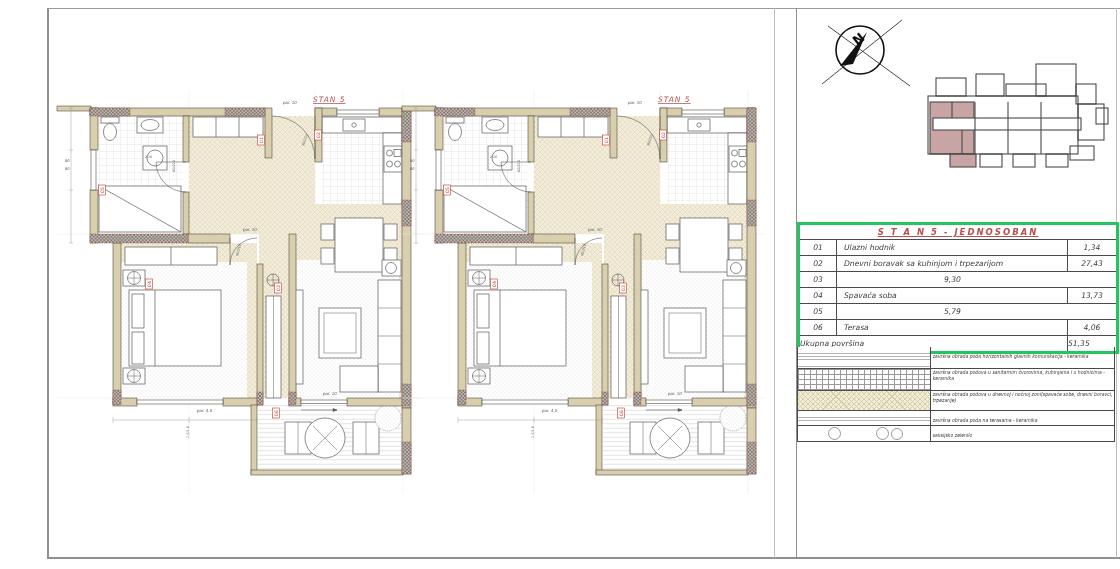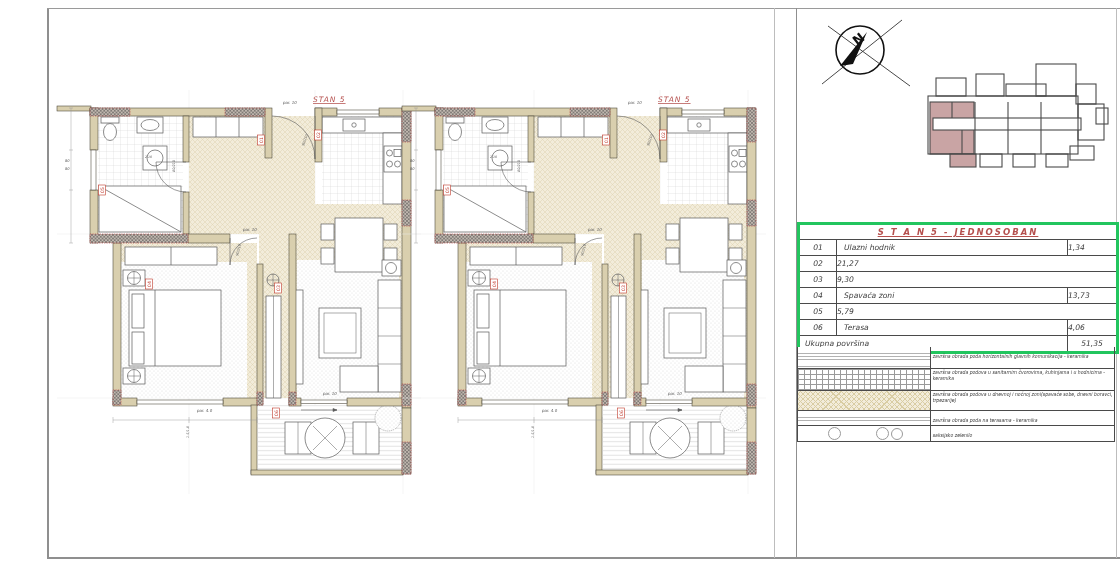--- a/index.html
+++ b/index.html
@@ -22,24 +22,24 @@
 
   #areas-table{position:absolute;left:1px;top:214px;width:316px;border:3px solid #22c55e;
     font-style:italic;color:#3c3c3c;}
   .t-header{height:14px;line-height:14px;text-align:center;border-bottom:1px solid #4a4a4a;
     color:#b5504e;font-size:8.5px;font-weight:bold;letter-spacing:2px;}
   .t-header span{text-decoration:underline;}
   .t-row{display:grid;grid-template-columns:37px 1fr 48px;height:15px;line-height:15px;
     border-bottom:1px solid #4a4a4a;font-size:7.6px;}
   .t-row .c-no{text-align:center;border-right:1px solid #4a4a4a;}
   .t-row .c-name{padding-left:7px;border-right:1px solid #4a4a4a;white-space:nowrap;font-style:italic;}
-  .t-row .c-val{}
+  .t-row .c-val{text-align:center;}
   .t-total{display:grid;grid-template-columns:1fr 48px;height:15px;line-height:15px;font-size:7.6px;}
-  .t-total .c-name{padding-left:5px;border-right:1px solid #4a4a4a;}
-  .t-total .c-val{text-align:center;}
+  .t-total .c-name{border-right:1px solid #4a4a4a;}
+  .t-total .c-val{}
 
   #legend{position:absolute;left:1px;top:339px;width:316px;border:1px solid #4a4a4a;border-top:none;
     color:#3c3c3c;}
   .lg-row{display:grid;grid-template-columns:133px 1fr;border-bottom:1px solid #4a4a4a;}
   .lg-row:last-child{border-bottom:none;}
   .lg-swatch{border-right:1px solid #4a4a4a;position:relative;}
   .sw-hlines{background:repeating-linear-gradient(180deg,#fff 0,#fff 2.6px,#b2b2b2 2.6px,#b2b2b2 3.3px);}
   .sw-grid{background-color:#fff;background-image:
      repeating-linear-gradient(90deg,#9a9a9a 0,#9a9a9a .7px,transparent .7px,transparent 6px),
      repeating-linear-gradient(180deg,#9a9a9a 0,#9a9a9a .7px,transparent .7px,transparent 5px);}
@@ -491,29 +491,30 @@
         <span>S T A N  5 - JEDNOSOBAN</span>
       </div>
       <div id="t-rows">
           <div class="t-row">
             <div class="c-no">01</div>
             <div class="c-name">Ulazni hodnik</div>
             <div class="c-val">1,34</div>
           </div>
           <div class="t-row">
             <div class="c-no">02</div>
-            <div class="c-val">21,27</div>
+            <div class="c-name">Dnevni boravak sa kuhinjom i trpezarijom</div>
+            <div class="c-val">27,43</div>
           </div>
           <div class="t-row">
             <div class="c-no">03</div>
             <div class="c-val">9,30</div>
           </div>
           <div class="t-row">
             <div class="c-no">04</div>
-            <div class="c-name">Spavaća zoni</div>
+            <div class="c-name">Spavaća soba</div>
             <div class="c-val">13,73</div>
           </div>
           <div class="t-row">
             <div class="c-no">05</div>
             <div class="c-val">5,79</div>
           </div>
           <div class="t-row">
             <div class="c-no">06</div>
             <div class="c-name">Terasa</div>
             <div class="c-val">4,06</div>

